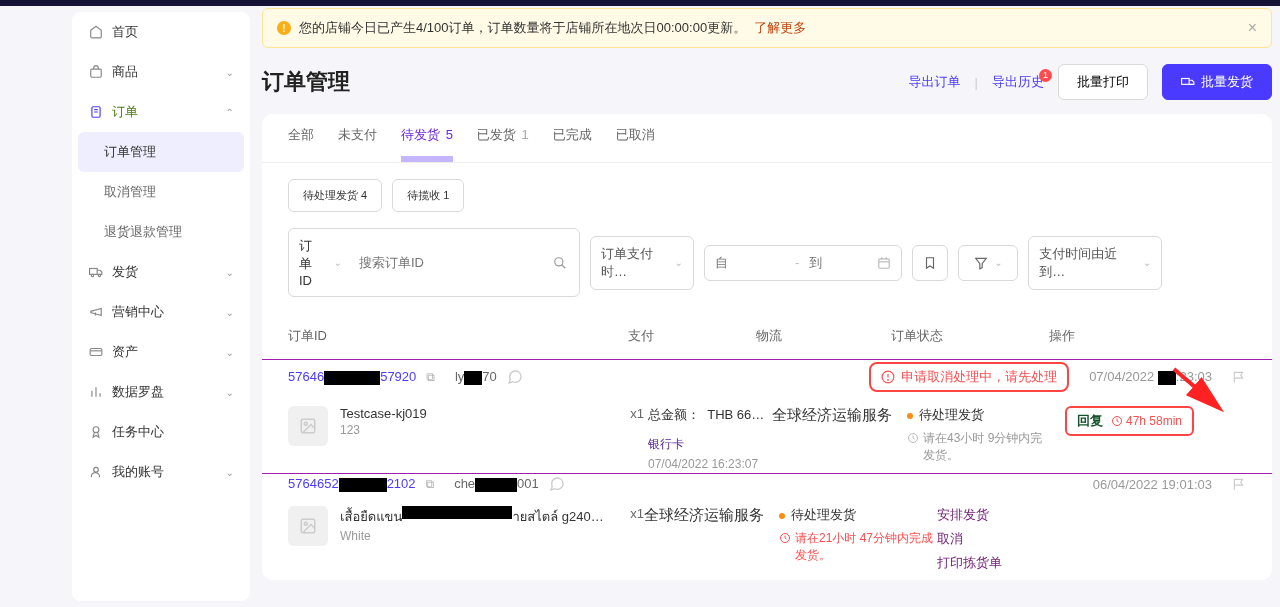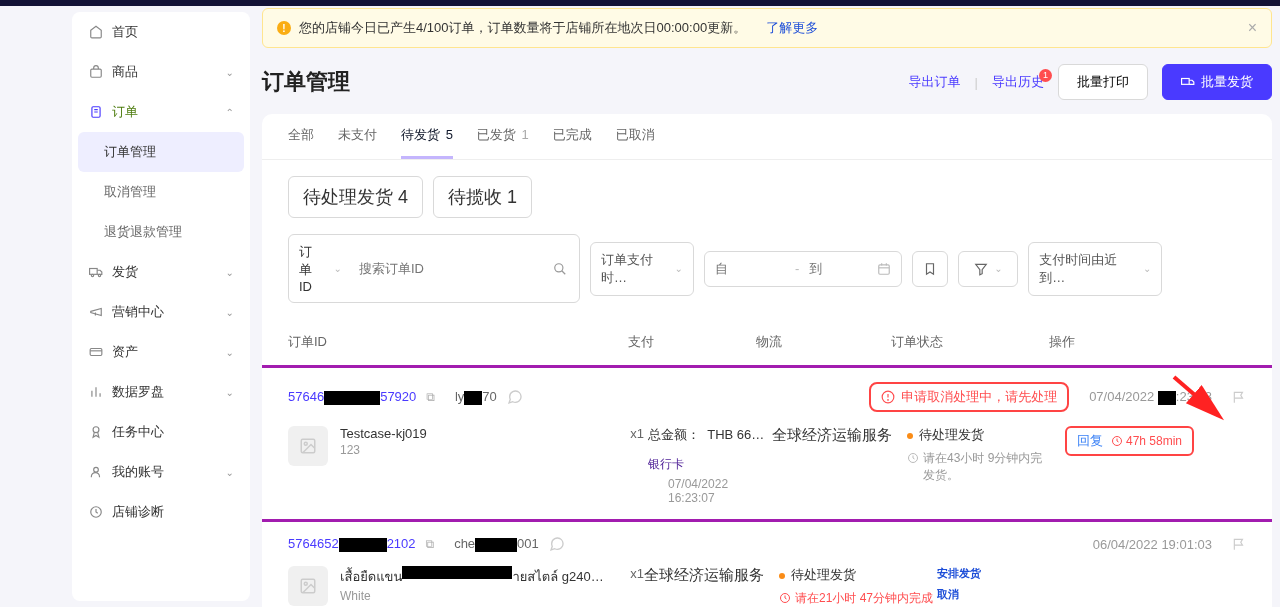--- a/index.html
+++ b/index.html
@@ -18,58 +18,58 @@
     .nav-chevron { color: #999; font-size: 10px; }
     .nav-item.active { color: #4a3aff; }
     .nav-item.active .nav-label { color: #4d7c0f; font-weight: 500; }
     .sub-item { padding: 11px 16px 11px 32px; color: #666; font-size: 13px; cursor: pointer; }
     .sub-item.active { background: #eeeeff; color: #333; border-radius: 6px; margin: 0 6px; padding-left: 26px; font-weight: 500; }
     
     
     .main { flex: 1; padding: 8px 8px 0 12px; overflow: hidden; }
     .alert { background: #fffbe6; border: 1px solid #ffe58f; border-radius: 6px; padding: 10px 14px; display: flex; align-items: center; margin-bottom: 16px; font-size: 13px; }
     .alert-icon { width: 14px; height: 14px; border-radius: 50%; background: #faad14; color: #fff; display: inline-flex; align-items: center; justify-content: center; font-size: 10px; margin-right: 8px; font-weight: bold; }
-    .alert-link { color: #1d4ed8; margin-left: 20px; cursor: pointer; }
+    .alert-link { color: #c2410c; margin-left: 8px; cursor: pointer; }
     .alert-close { margin-left: auto; color: #aaa; cursor: pointer; font-size: 16px; }
     
     .page-header { display: flex; align-items: center; margin-bottom: 14px; }
     .page-title { font-size: 22px; font-weight: 600; color: #222; }
     .header-actions { margin-left: auto; display: flex; align-items: center; gap: 14px; }
     .link-action { color: #4a3aff; font-size: 13px; cursor: pointer; position: relative; }
     .link-sep { color: #ccc; }
     .badge { position: absolute; top: -4px; right: -8px; background: #ff4d4f; color: #fff; font-size: 9px; border-radius: 8px; padding: 0 4px; line-height: 13px; min-width: 13px; text-align: center; }
     .btn { border: 1px solid #d9d9d9; background: #fff; padding: 8px 18px; border-radius: 6px; font-size: 13px; cursor: pointer; }
     .btn-primary { background: #4a3aff; border-color: #4a3aff; color: #fff; display: inline-flex; align-items: center; gap: 6px; }
     
     .card { background: #fff; border-radius: 10px; }
     .tabs { display: flex; gap: 24px; padding: 12px 26px 0; border-bottom: 1px solid #eee; }
     .tab { padding-bottom: 12px; color: #666; cursor: pointer; font-size: 13px; }
-    .tab.active { color: #0f172a; border-bottom: 3px solid #c4b5fd; font-weight: 500; }
+    .tab.active { color: #6d28d9; border-bottom: 6px solid #c4b5fd; font-weight: 500; }
     .tab-count { margin-left: 2px; }
     
     .filter-row { padding: 16px 26px; display: flex; gap: 10px; align-items: center; flex-wrap: wrap; }
-    .pill { border: 1px solid #d9d9d9; border-radius: 6px; padding: 8px 14px; font-size: 18px; color: #333; cursor: pointer; background: #fff; }
+    .pill { border: 1px solid #d9d9d9; border-radius: 6px; padding: 8px 14px; font-size: 11px; color: #333; cursor: pointer; background: #fff; }
     .filter-row2 { padding: 0 26px 16px; display: flex; gap: 10px; align-items: center; flex-wrap: wrap; }
     .select-box { border: 1px solid #d9d9d9; border-radius: 6px; padding: 8px 10px; display: flex; align-items: center; gap: 8px; font-size: 13px; color: #555; background: #fff; }
     .search-box { border: 1px solid #d9d9d9; border-radius: 6px; display: flex; align-items: center; background: #fff; width: 292px; }
     .search-sel { padding: 8px 10px; border-right: 1px solid transparent; display: flex; align-items: center; gap: 18px; font-size: 13px; }
     .search-input { flex: 1; border: none; outline: none; padding: 8px 6px; font-size: 13px; }
     .search-btn { padding: 8px 12px; color: #999; cursor: pointer; }
     .date-range { border: 1px solid #d9d9d9; border-radius: 6px; display: flex; align-items: center; padding: 0 10px; gap: 10px; font-size: 13px; color: #bbb; height: 36px; background: #fff; }
     .date-input { border: none; outline: none; width: 28px; font-size: 13px; color: #bbb; background: transparent; }
     .icon-btn { border: 1px solid #d9d9d9; border-radius: 6px; width: 36px; height: 36px; display: inline-flex; align-items: center; justify-content: center; cursor: pointer; background: #fff; color: #666; }
     
     .table-header { display: flex; padding: 14px 26px; color: #666; font-size: 13px; }
     .col-id { width: 340px; }
     .col-pay { width: 128px; }
     .col-logistics { width: 135px; }
     .col-status { width: 158px; }
     .col-action { flex: 1; }
     
-    .order-row { border-top: 3px solid #a21caf; padding: 14px 26px; }
+    .order-row { border-top: 1px solid #a21caf; padding: 2px 26px; }
     .order-head { display: flex; align-items: center; gap: 10px; margin-bottom: 14px; position: relative; }
     .order-id { color: #4a3aff; font-weight: 500; font-size: 13px; cursor: pointer; }
     .redact { display: inline-block; background: #000; height: 14px; vertical-align: middle; }
     .copy-icon { color: #aaa; cursor: pointer; font-size: 12px; }
     .user-name { color: #666; font-size: 13px; margin-left: 10px; }
     .chat-icon { color: #ccc; font-size: 14px; }
     .order-time { margin-left: auto; color: #999; font-size: 13px; }
     .flag-icon { color: #ccc; margin-left: 10px; }
     
     .callout-red { border: 2px solid #ff4444; border-radius: 8px; padding: 4px 10px; display: flex; align-items: center; gap: 6px; }
@@ -78,33 +78,33 @@
     
     .order-body { display: flex; }
     .product-img { width: 40px; height: 40px; background: #f0f0f0; border-radius: 6px; display: flex; align-items: center; justify-content: center; color: #ccc; margin-right: 12px; flex-shrink: 0; }
     .product-info { width: 280px; }
     .product-name { color: #333; font-size: 13px; display: flex; }
     .product-variant { color: #999; font-size: 12px; margin-top: 2px; }
     .qty { color: #666; font-size: 13px; margin-left: auto; align-self: flex-start; width: 24px; text-align: right; }
     .pay-col { width: 128px; font-size: 13px; padding-left: 4px; }
     .pay-total { color: #333; }
     .pay-method { color: #4c1d95; font-size: 12px; margin-top: 12px; }
-    .pay-time { color: #999; font-size: 12px; margin-top: 4px; margin-left: 20px; }
+    .pay-time { color: #999; font-size: 12px; margin-top: 4px; }
     .logistics-col { width: 135px; font-size: 15px; color: #333; }
     .status-col { width: 158px; font-size: 13px; }
     .status-dot { width: 6px; height: 6px; border-radius: 50%; display: inline-block; margin-right: 6px; vertical-align: middle; }
     .dot-orange { background: #fa8c16; }
     .status-label { color: #333; }
     .status-desc { color: #999; font-size: 12px; margin-top: 6px; display: flex; gap: 4px; }
     .desc-red { color: #ff4d4f; }
     .action-col { flex: 1; font-size: 13px; }
     .reply-box { border: 2px solid #ff4444; border-radius: 6px; padding: 4px 10px; display: inline-flex; align-items: center; gap: 8px; }
-    .reply-link { color: #3b82f6; font-weight: 400; cursor: pointer; text-align: right; }
+    .reply-link { color: #14532d; font-weight: 700; cursor: pointer; text-align: right; }
     .countdown { color: #ff4d4f; font-size: 12px; display: inline-flex; align-items: center; gap: 3px; }
-    .action-link { color: #1d4ed8; font-size: 11px; cursor: pointer; display: block; margin-bottom: 6px; font-weight: 700; }
+    .action-link { color: #701a75; font-size: 13px; cursor: pointer; display: block; margin-bottom: 6px; font-weight: 400; }
     
     
     .arrow-annot { position: absolute; pointer-events: none; z-index: 20; }
     
     svg { display: block; }
   </style>
 </head>
 <body>
 
 <div class="top-bar"></div>
@@ -198,29 +198,20 @@
       </div>
       <div class="nav-item">
         <span class="nav-icon">
             <svg width="14" height="14" viewBox="0 0 24 24" fill="none" stroke="#888" stroke-width="2">
               <circle cx="12" cy="8" r="4"></circle>
               <path d="M4 21v-1a7 7 0 0 1 14 0v1"></path>
             </svg>
           </span>
         <span class="nav-label">我的账号</span>
         <span class="nav-chevron">⌄</span>
-      </div>
-      <div class="nav-item">
-        <span class="nav-icon">
-            <svg width="14" height="14" viewBox="0 0 24 24" fill="none" stroke="#888" stroke-width="2">
-              <circle cx="12" cy="12" r="9"></circle>
-              <path d="M12 7v5l3 2"></path>
-            </svg>
-          </span>
-        <span class="nav-label">店铺诊断</span>
       </div>
     </div>
   </aside>
 
   <main class="main">
 
     <div class="alert">
       <span class="alert-icon">!</span>
       <span>您的店铺今日已产生4/100订单，订单数量将于店铺所在地次日00:00:00更新。</span>
       <span class="alert-link">了解更多</span>

